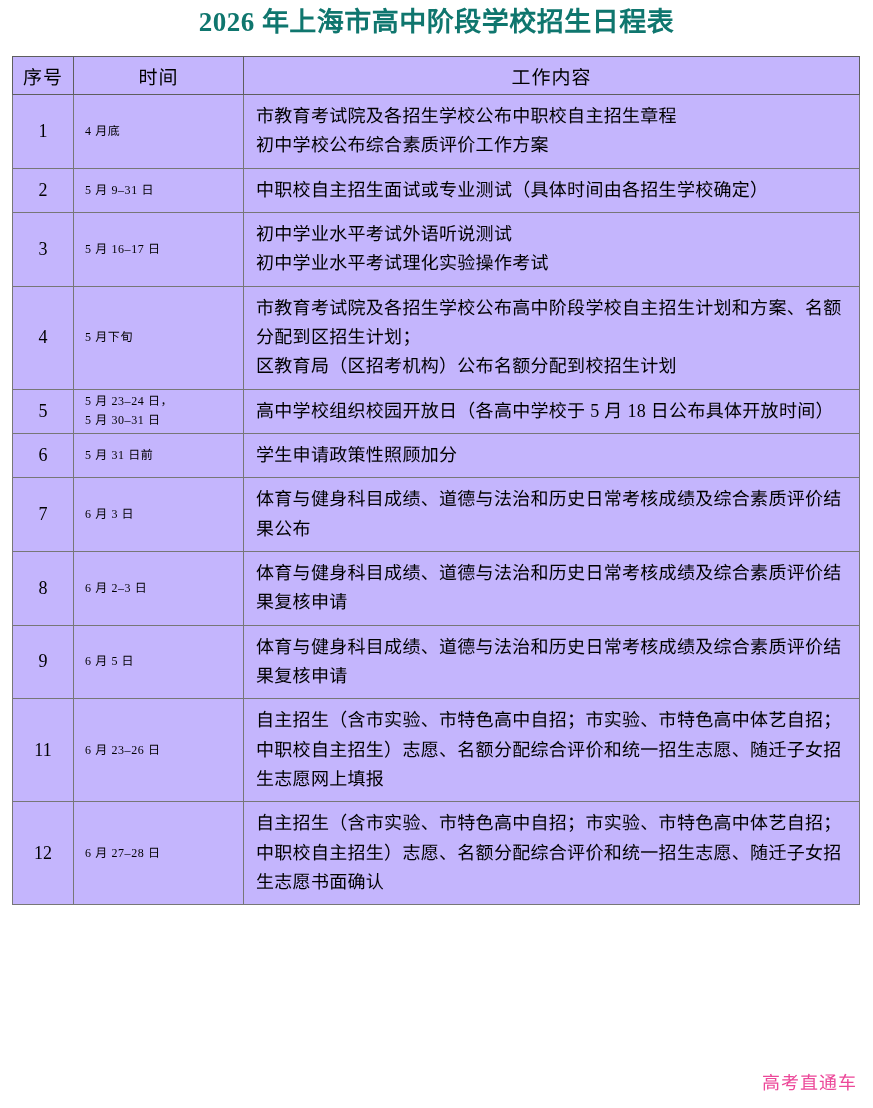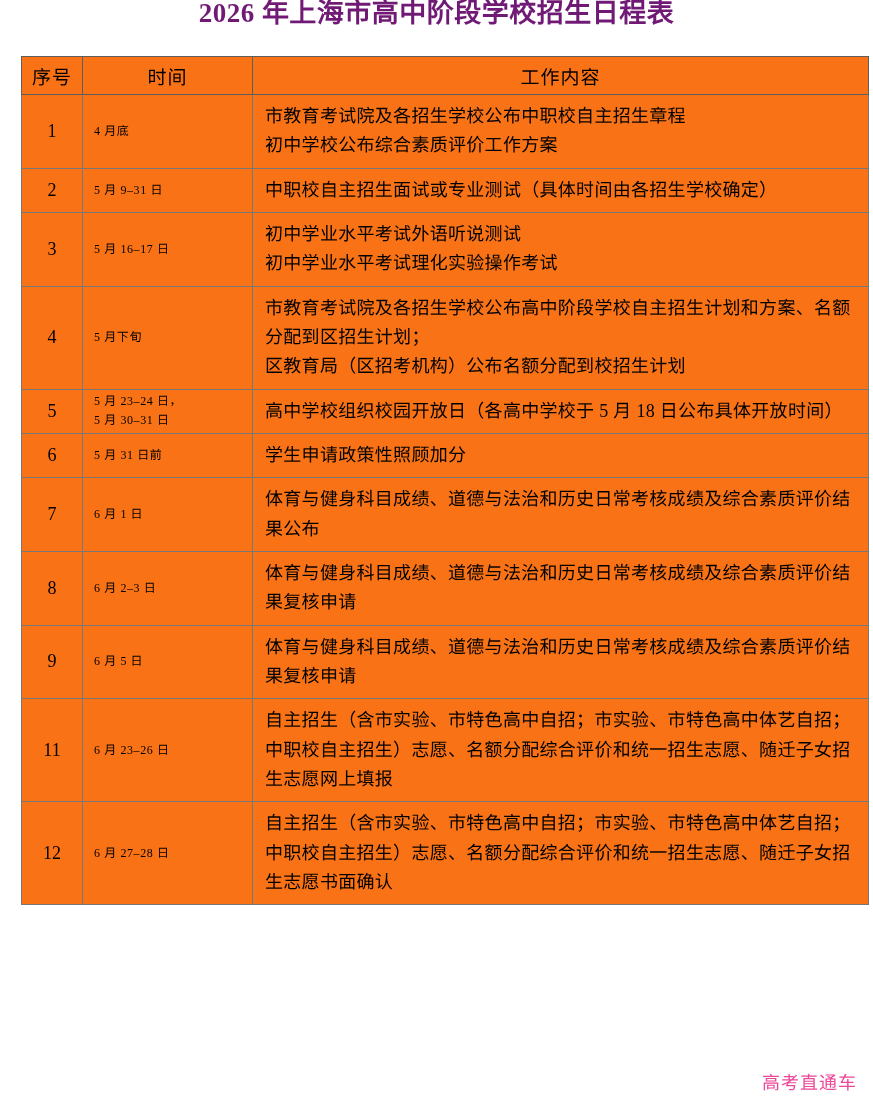--- a/index.html
+++ b/index.html
@@ -24,39 +24,39 @@
   }
 
   
   .doc-title {
     text-align: center;
     font-family: "Liberation Serif", "DejaVu Serif", serif;
     font-weight: bold;
     font-size: 27px;
     letter-spacing: 0.5px;
     line-height: 1;
+    padding-top: 9px;
     padding-bottom: 0;
     margin: 0;
-    color: #701a75;
+    color: #0f766e;
     white-space: nowrap;
   }
 
   
   .table-wrap {
     position: absolute;
     left: 12px;
     top: 56px;
     width: 847px;
   }
   table.schedule {
     border-collapse: collapse;
     width: 847px;
     table-layout: fixed;
-    background: #f97316;
-    margin-left: 9px;
+    background: #c4b5fd;
   }
   table.schedule col.c-no    { width: 61px; }
   table.schedule col.c-time  { width: 170px; }
   table.schedule col.c-body  { width: 616px; }
 
   table.schedule th,
   table.schedule td {
     border: 1px solid #ululu;
     border: 1px solid #777777;
     vertical-align: middle;
@@ -195,21 +195,21 @@
             <td class="cell-time">
               <span class="time-line">5 月 31 日前</span>
             </td>
             <td class="cell-body">
               <p>学生申请政策性照顾加分</p>
             </td>
           </tr>
           <tr>
             <td class="cell-no">7</td>
             <td class="cell-time">
-              <span class="time-line">6 月 1 日</span>
+              <span class="time-line">6 月 3 日</span>
             </td>
             <td class="cell-body">
               <p>体育与健身科目成绩、道德与法治和历史日常考核成绩及综合素质评价结果公布</p>
             </td>
           </tr>
           <tr>
             <td class="cell-no">8</td>
             <td class="cell-time">
               <span class="time-line">6 月 2–3 日</span>
             </td>

